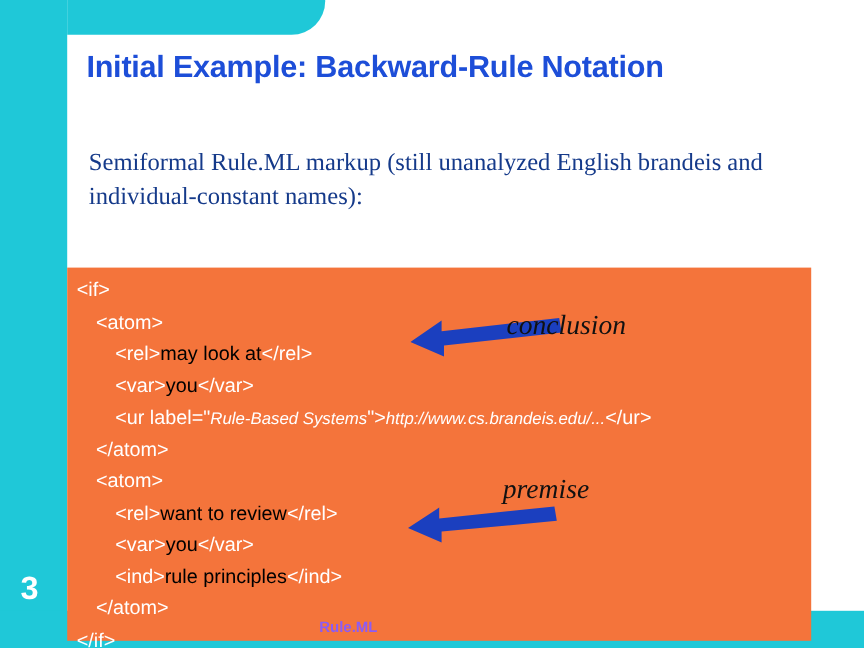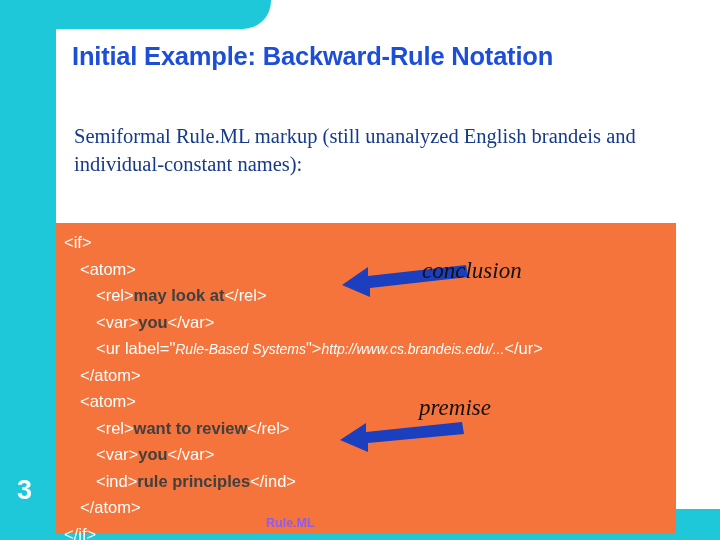--- a/index.html
+++ b/index.html
@@ -104,22 +104,22 @@
     white-space: pre;
   }
   .code-line {
     white-space: pre;
     height: 26.5px;
   }
   .code-line .kw {
     color: #ffffff;
   }
   .code-line .blue {
-    color: #404040;
-    font-weight: bold;
+    color: #000000;
+    font-weight: normal;
   }
   .code-line .small {
     font-size: 14px;
     font-style: italic;
   }
   
   .annot {
     position: absolute;
     color: #111111;
     font-family: "Liberation Serif", serif;

